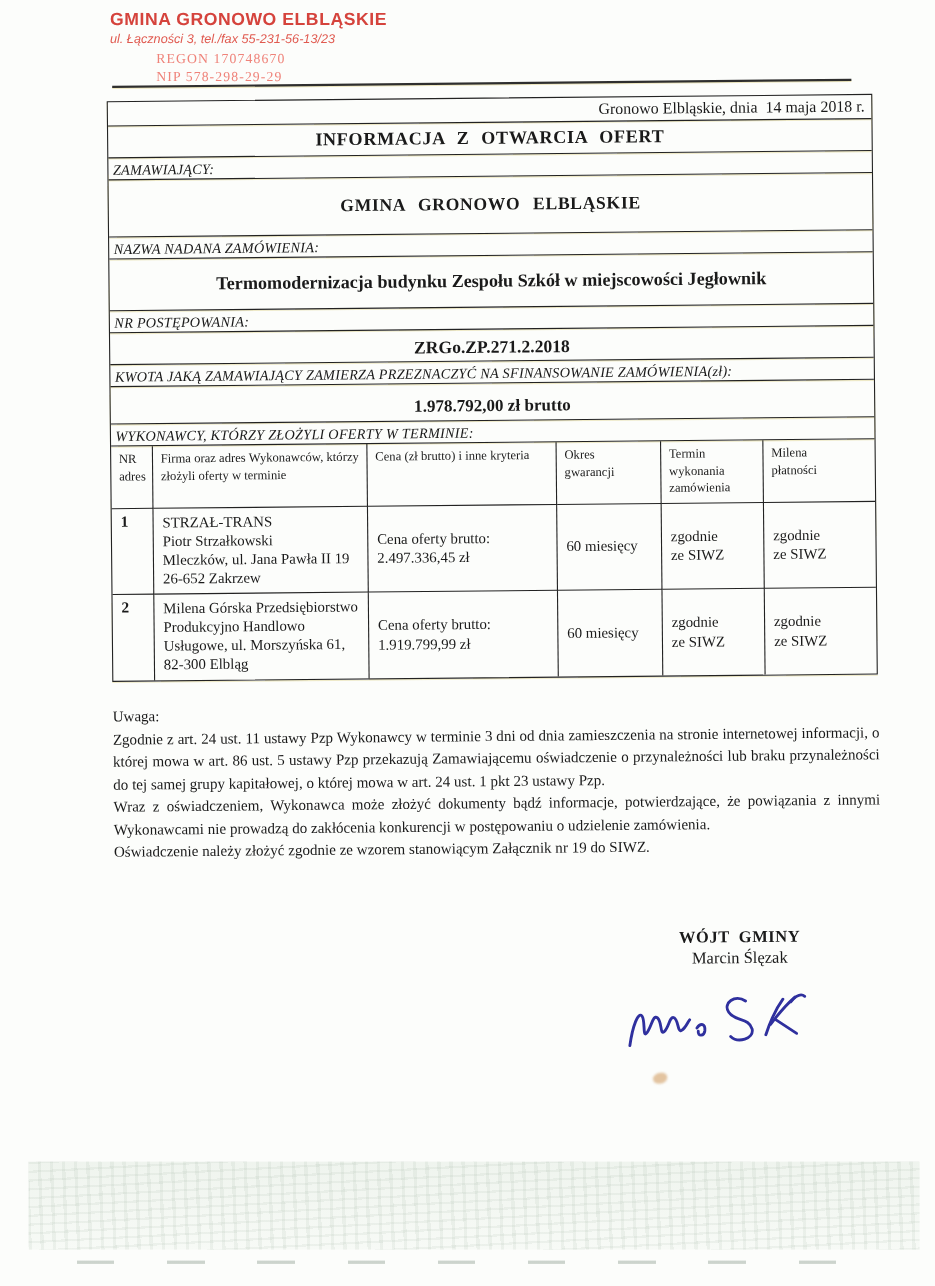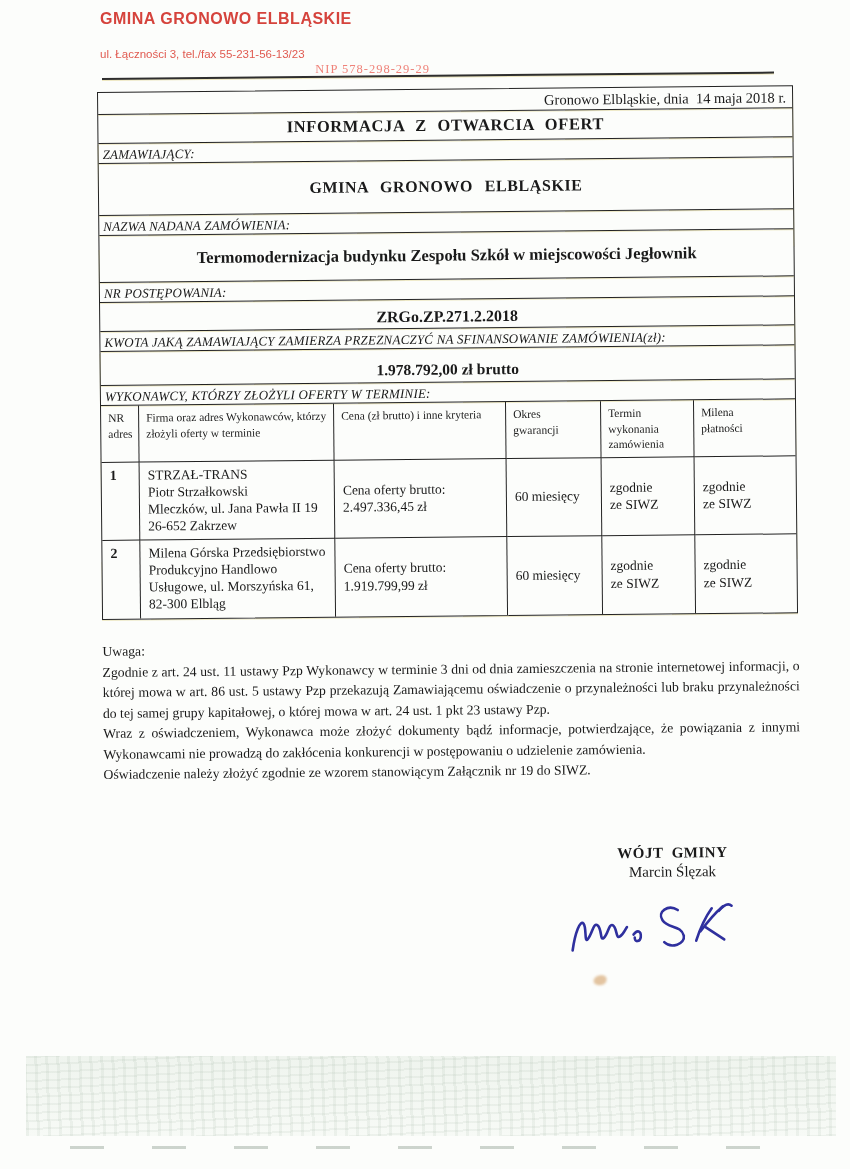--- a/index.html
+++ b/index.html
@@ -7,24 +7,24 @@
     width:850px;height:1169px;position:relative;overflow:hidden;
     background:#fcfdfb;
     font-family:"Liberation Serif", serif;
     color:#1a1a1a;
   }
   .page{position:absolute;inset:0;}
 
   
   .stamp{position:absolute;left:100px;top:10px;width:330px;z-index:3;}
   .stamp .s1{font-family:"Liberation Sans",sans-serif;font-weight:bold;font-size:16px;color:#d5433c;letter-spacing:.5px;}
-  .stamp .s2{font-family:"Liberation Sans",sans-serif;font-size:11.5px;color:#e05a50;margin-top:20px;}
+  .stamp .s2{font-family:"Liberation Sans",sans-serif;font-size:11.5px;color:#e05a50;margin-top:2px;font-style:italic;}
   .stamp .s3{font-weight:bold;font-size:15px;color:#d84b44;letter-spacing:1.5px;margin-top:3px;padding-left:12px;}
   .stamp .s4{font-size:12.5px;color:#ef837a;letter-spacing:1px;margin-top:4px;padding-left:42px;}
-  .stamp .s5{font-size:12.5px;color:#ef837a;letter-spacing:1px;margin-top:2px;padding-left:42px;text-align:right;}
+  .stamp .s5{font-size:12.5px;color:#ef837a;letter-spacing:1px;margin-top:2px;padding-left:42px;}
 
   
   .strike-line{position:absolute;left:102px;top:78px;width:672px;height:1.5px;
     background:#2e2e2e;transform:rotate(-0.55deg);transform-origin:0 0;z-index:4;
     box-shadow:0 1px 0 rgba(210,190,80,.35);}
 
   
   .tilt{position:absolute;left:97px;top:92px;width:696px;transform:rotate(-0.55deg);transform-origin:0 0;}
 
   .frame{border:1.4px solid #232323;box-shadow:0 1px 0 rgba(205,190,80,.3);}
@@ -80,20 +80,21 @@
     background:repeating-linear-gradient(90deg, rgba(165,178,167,.55) 0 34px, rgba(255,255,255,0) 34px 82px);}
 </style>
 </head>
 <body>
 
 <div class="page">
 
   <div class="stamp">
     <div class="s1">GMINA GRONOWO ELBLĄSKIE</div>
     <div class="s2">ul. Łączności 3, tel./fax 55-231-56-13/23</div>
+    <div class="s4">REGON 170748670</div>
     <div class="s5">NIP 578-298-29-29</div>
   </div>
   <div class="strike-line"></div>
 
   <div class="tilt">
 
     <div class="frame">
 
       <div class="row date-row">Gronowo Elbląskie, dnia  14 maja 2018 r.</div>
 

